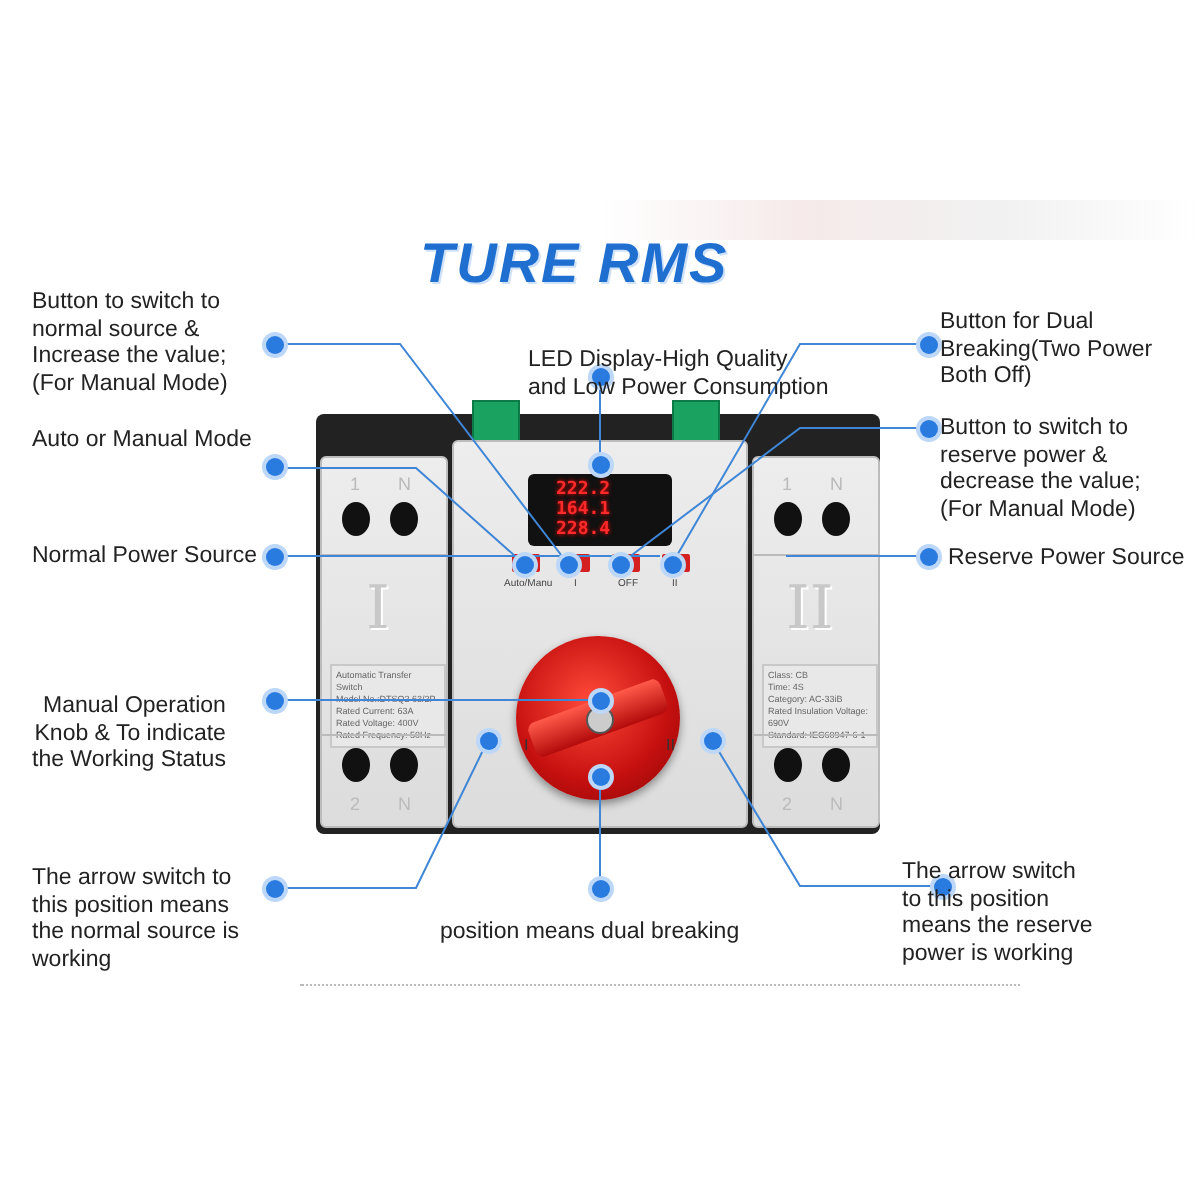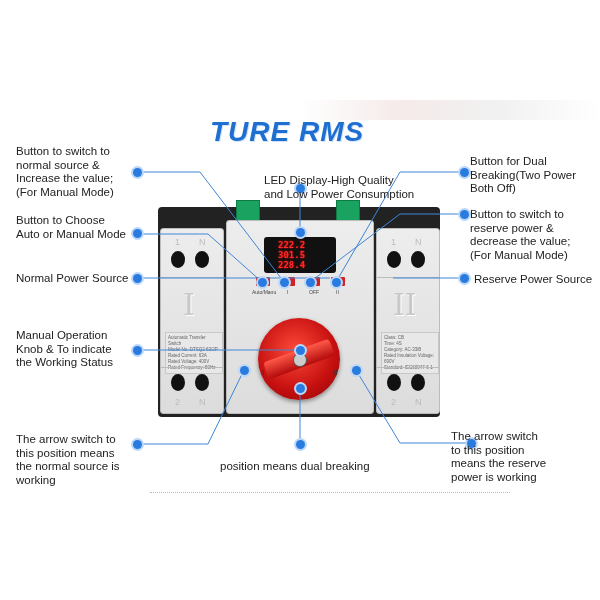--- a/index.html
+++ b/index.html
@@ -55,21 +55,21 @@
   <div class="hole" style="left:10px;top:145px;"></div>
   <div class="hole" style="left:34px;top:145px;"></div>
   <span class="abs" style="left:14px;top:168px;font-size:9px;color:#bbb;">2</span>
   <span class="abs" style="left:38px;top:168px;font-size:9px;color:#bbb;">N</span>
 </div>
 
 <div class="abs module" style="left:226px;top:220px;width:146px;height:192px;"></div>
 
 <div class="abs lcd">
   <div class="lcdtxt" style="left:14px;top:3px;">222.2</div>
-  <div class="lcdtxt" style="left:14px;top:13px;">301.5</div>
+  <div class="lcdtxt" style="left:14px;top:13px;">164.1</div>
   <div class="lcdtxt" style="left:14px;top:23px;">228.4</div>
 </div>
 
 <div class="btn" style="left:256px;top:277px;">SET</div>
 <div class="btn" style="left:281px;top:277px;">▲</div>
 <div class="btn" style="left:306px;top:277px;">▼</div>
 <div class="btn" style="left:331px;top:277px;">↵</div>
 <span class="btnlbl" style="left:252px;top:289px;">Auto/Manu</span>
 <span class="btnlbl" style="left:287px;top:289px;">I</span>
 <span class="btnlbl" style="left:309px;top:289px;">OFF</span>
@@ -141,25 +141,24 @@
 <div class="dot" style="left:296px;top:384px;"></div>
 <div class="dot" style="left:352px;top:366px;"></div>
 
 <div class="lbl" style="left:16px;top:145px;">
   <div>Button to switch to</div>
   <div>normal source &amp;</div>
   <div>Increase the value;</div>
   <div>(For Manual Mode)</div>
 </div>
 <div class="lbl" style="left:16px;top:214px;">
-  <div>Button to Choose</div>
   <div>Auto or Manual Mode</div>
 </div>
 <div class="lbl" style="left:16px;top:272px;">Normal Power Source</div>
-<div class="lbl" style="left:16px;top:329px;">
+<div class="lbl" style="left:16px;top:347px;text-align:right;">
   <div>Manual Operation</div>
   <div>Knob &amp; To indicate</div>
   <div>the Working Status</div>
 </div>
 <div class="lbl" style="left:16px;top:433px;">
   <div>The arrow switch to</div>
   <div>this position means</div>
   <div>the normal source is</div>
   <div>working</div>
 </div>

